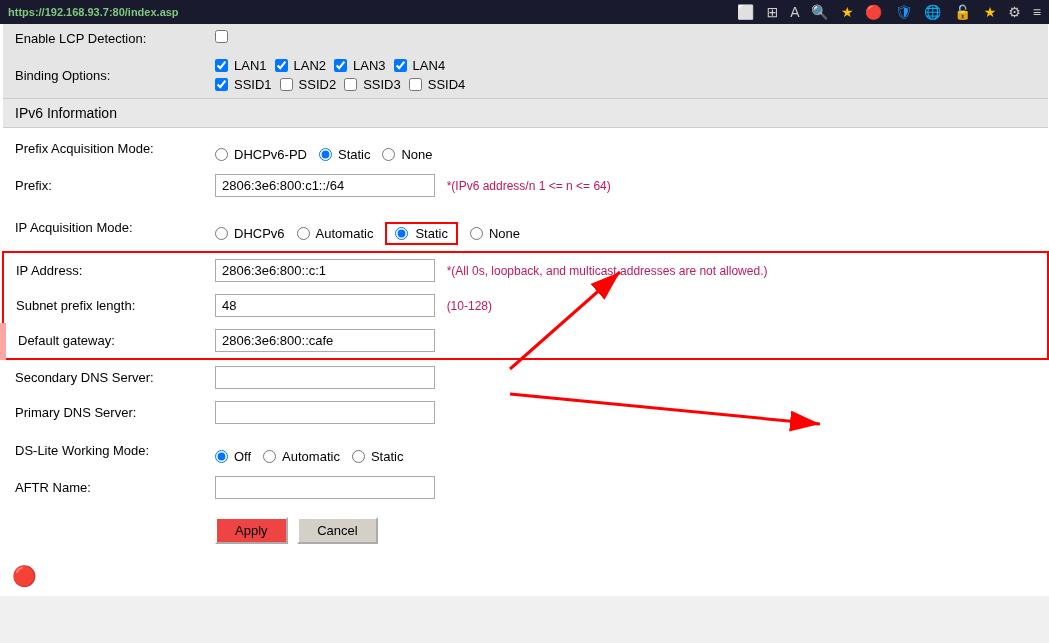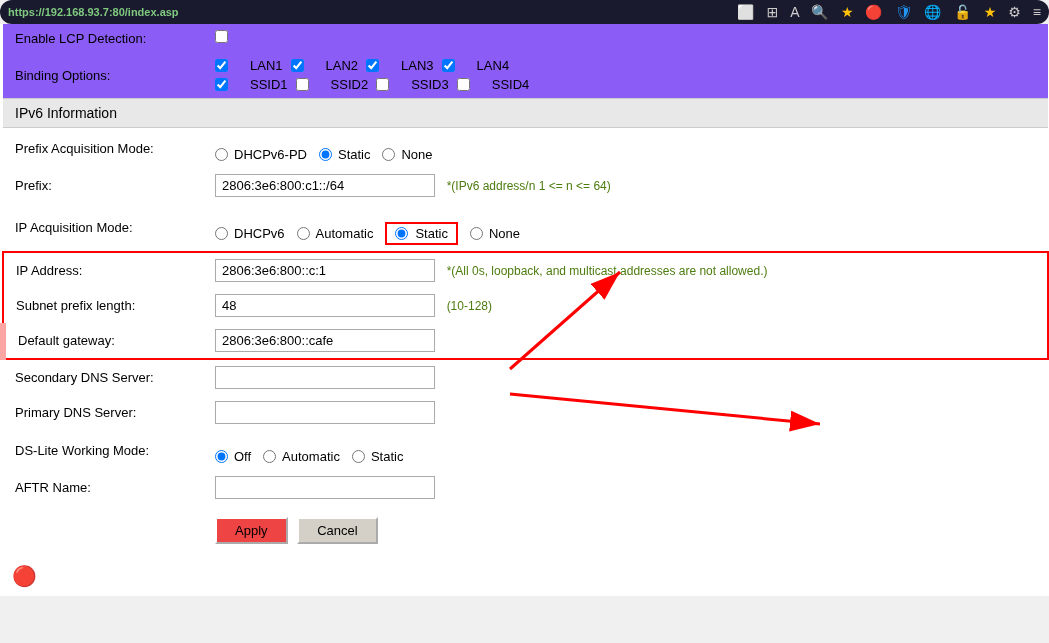--- a/index.html
+++ b/index.html
@@ -11,21 +11,20 @@
     }
 
     .browser-bar {
       background: #1a1a2e;
       color: #4CAF50;
       font-size: 12px;
       padding: 4px 8px;
       display: flex;
       align-items: center;
       gap: 12px;
-      border-radius: 12px;
     }
     .browser-bar .url {
       color: #7fc97f;
       font-weight: bold;
       font-size: 11px;
     }
     .browser-icon {
       color: #ccc;
       font-size: 14px;
       cursor: pointer;
@@ -97,36 +96,36 @@
 
     .radio-option {
       display: flex;
       align-items: center;
       gap: 3px;
       white-space: nowrap;
       margin-top: 13px;
     }
 
     .hint-text {
-      color: #4d7c0f;
+      color: #be185d;
       font-size: 12px;
       margin-left: 8px;
     }
 
     .checkbox-group {
       display: flex;
       align-items: center;
       flex-wrap: wrap;
       gap: 8px;
     }
 
     .checkbox-option {
       display: flex;
       align-items: center;
-      gap: 19px;
+      gap: 3px;
       white-space: nowrap;
     }
 
     .btn-apply {
       background: #ef4444;
       border: 2px outset #fff;
       padding: 4px 18px;
       font-size: 13px;
       cursor: pointer;
       min-width: 60px;
@@ -145,21 +144,21 @@
     .static-radio-highlight {
       border: 2px solid red;
       padding: 2px 8px;
       display: inline-flex;
       align-items: center;
       gap: 4px;
     }
 
     
     .top-row {
-      background: #8b5cf6;
+      background: #e5e5e5;
     }
 
   </style>
 </head>
 <body>
 
 <div class="browser-bar">
   <span class="url">https://192.168.93.7:80/index.asp</span>
   <span style="flex:1"></span>
   <span class="browser-icon">⬜</span>

